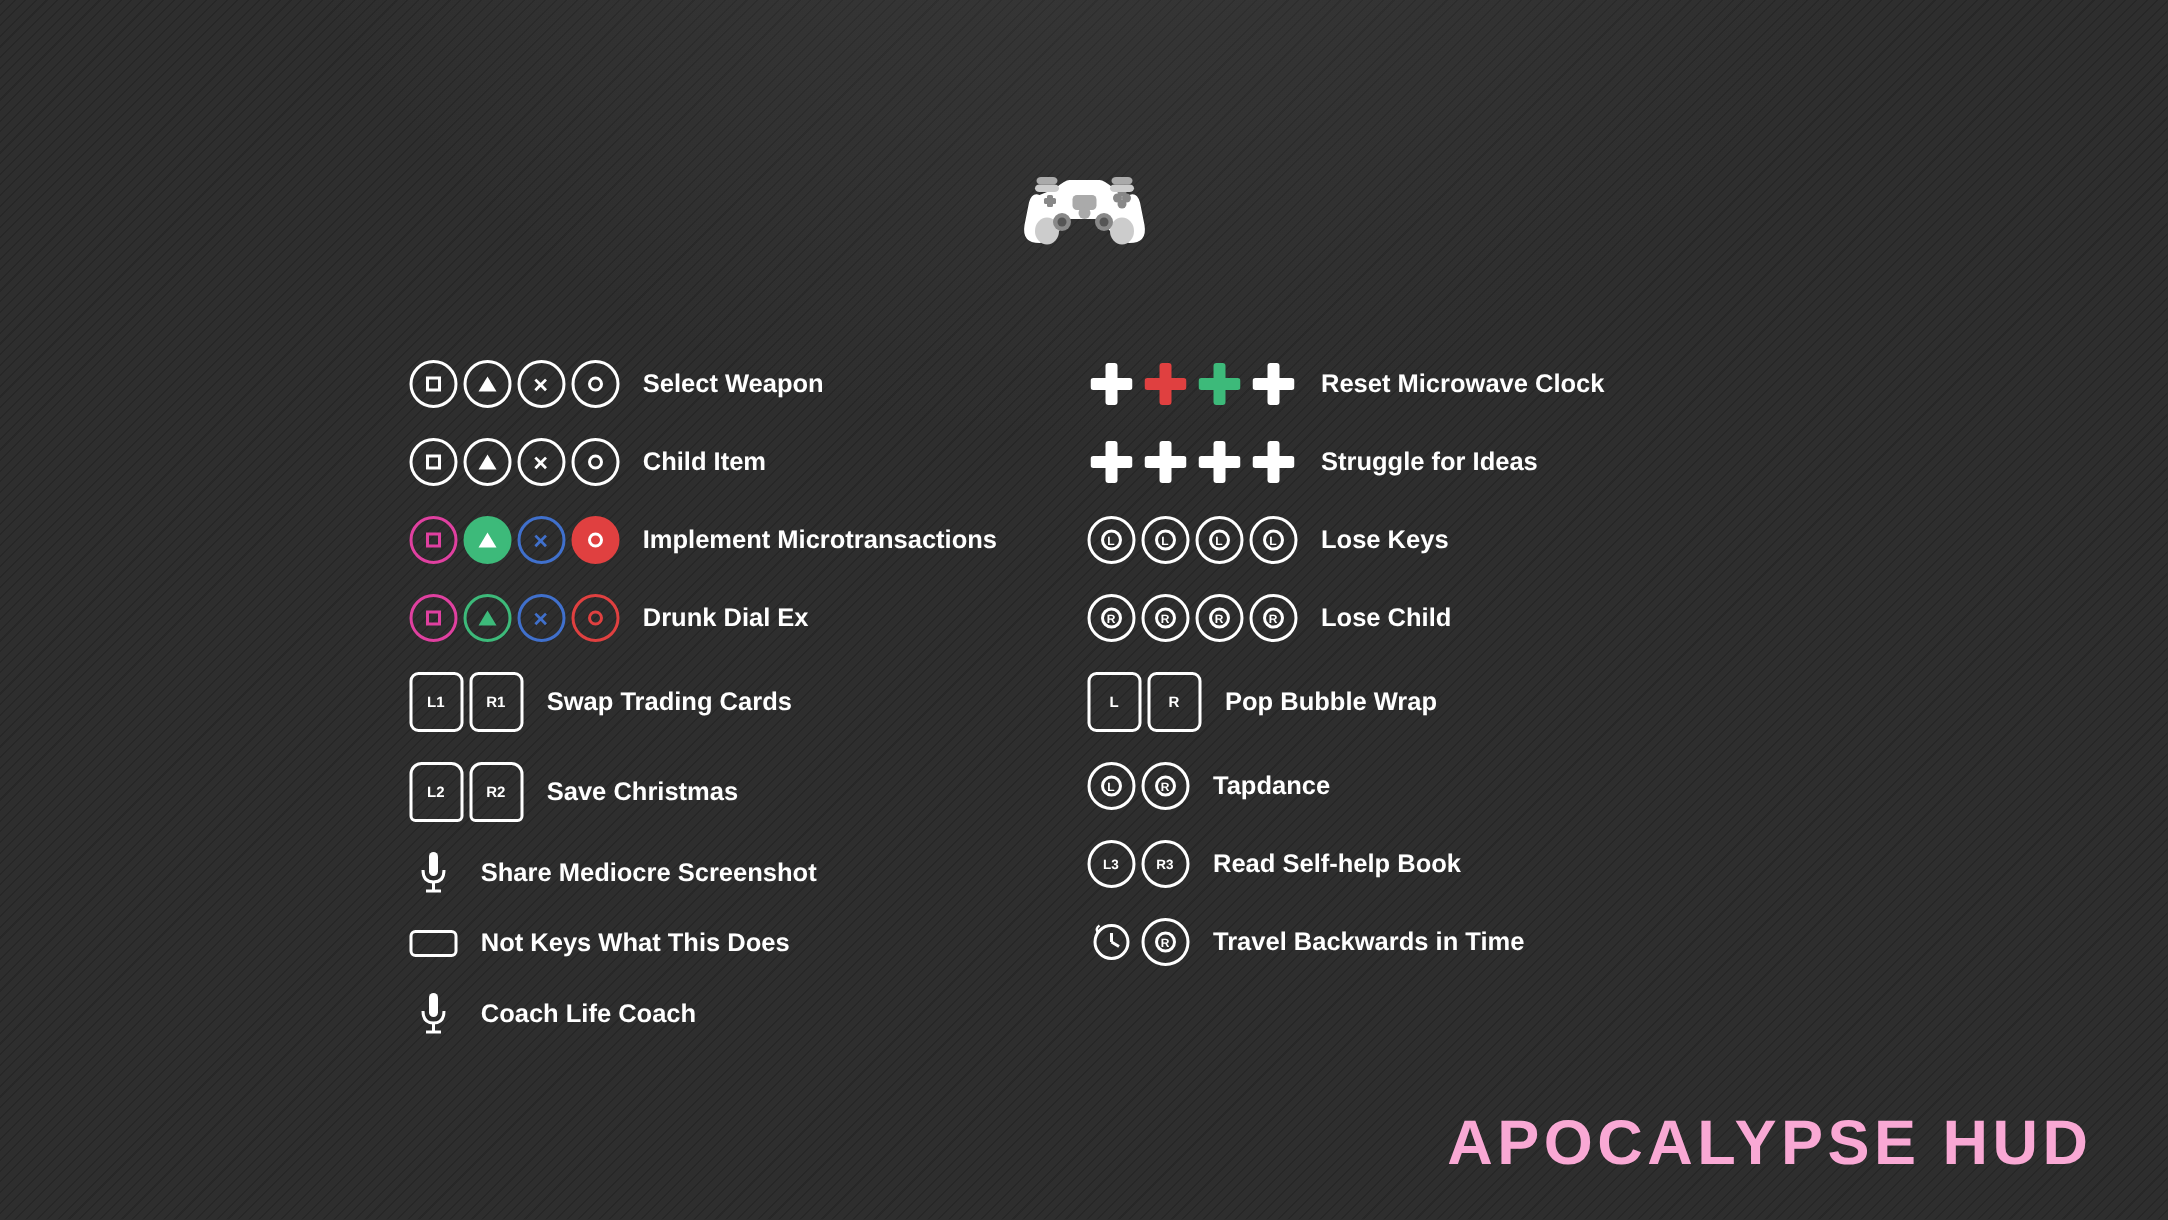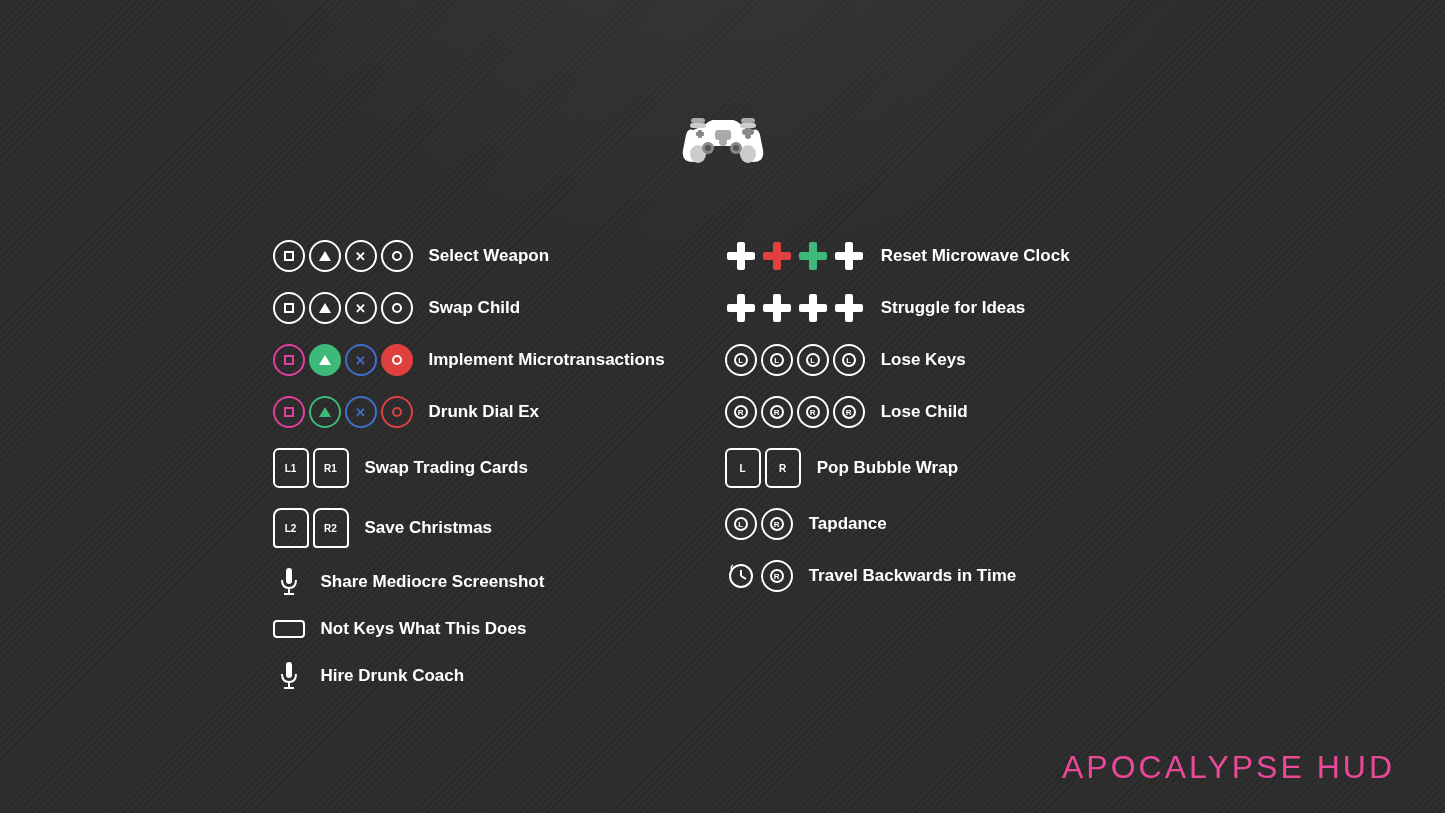--- a/index.html
+++ b/index.html
@@ -198,24 +198,24 @@
 
     .branding-top {
       font-size: 16px;
       font-weight: 400;
       letter-spacing: 4px;
       color: #ffffff;
       text-transform: uppercase;
     }
 
     .branding-bottom {
-      font-size: 32px;
-      font-weight: 400;
+      font-size: 42px;
+      font-weight: 700;
       letter-spacing: 3px;
-      color: #ec4899;
+      color: #f9a8d4;
       text-transform: uppercase;
       line-height: 1;
     }
 
     .icons-group {
       display: flex;
       gap: 4px;
       align-items: center;
     }
 
@@ -301,21 +301,21 @@
         <div class="btn">
             <div class="tri"></div>
           </div>
         <div class="btn">
             <span class="xmark">✕</span>
           </div>
         <div class="btn">
             <div class="circ"></div>
           </div>
       </div>
-      <span class="row-label">Swap Child</span>
+      <span class="row-label">Child Item</span>
     </div>
 
     <div class="row">
       <div class="icons-group">
         <div class="btn btn-pink-border" style="border-color:#e040a0;">
             <div class="sq" style="border-color:#e040a0;"></div>
           </div>
         <div class="btn" style="border-color:#3dba7a; background:#3dba7a;">
             <div class="tri" style="border-bottom-color:#fff;"></div>
           </div>
@@ -390,21 +390,21 @@
       <div class="icons-group">
         <div style="width:32px; display:flex; justify-content:center;">
           <svg width="18" height="28" viewBox="0 0 18 28" fill="none">
             <rect x="6" y="0" width="6" height="16" rx="3" fill="white"></rect>
             <path d="M2 12 Q2 20 9 20 Q16 20 16 12" stroke="white" stroke-width="2" fill="none"></path>
             <line x1="9" y1="20" x2="9" y2="26" stroke="white" stroke-width="2"></line>
             <line x1="4" y1="26" x2="14" y2="26" stroke="white" stroke-width="2"></line>
           </svg>
         </div>
       </div>
-      <span class="row-label">Hire Drunk Coach</span>
+      <span class="row-label">Coach Life Coach</span>
     </div>
 
   </div>
 
   <div class="column">
 
     <div class="row">
       <div class="icons-group">
         <div class="dpad">
           <svg viewBox="0 0 28 28" fill="none">
@@ -515,20 +515,27 @@
           <span style="position:absolute; font-size:8px; font-weight:bold;">L</span>
         </div>
         <div class="analog">
           <span style="position:absolute; font-size:8px; font-weight:bold;">R</span>
         </div>
       </div>
       <span class="row-label">Tapdance</span>
     </div>
 
 
+    <div class="row">
+      <div class="icons-group">
+        <div class="l3r3-btn">L3</div>
+        <div class="l3r3-btn">R3</div>
+      </div>
+      <span class="row-label">Read Self-help Book</span>
+    </div>
 
     <div class="row">
       <div class="icons-group">
 
         <div style="width:32px; height:32px; display:flex; align-items:center; justify-content:center;">
           <svg width="28" height="28" viewBox="0 0 28 28">
             <circle cx="14" cy="14" r="11" fill="none" stroke="white" stroke-width="2"></circle>
             <line x1="14" y1="8" x2="14" y2="14" stroke="white" stroke-width="2"></line>
             <line x1="14" y1="14" x2="19" y2="17" stroke="white" stroke-width="2"></line>
 

